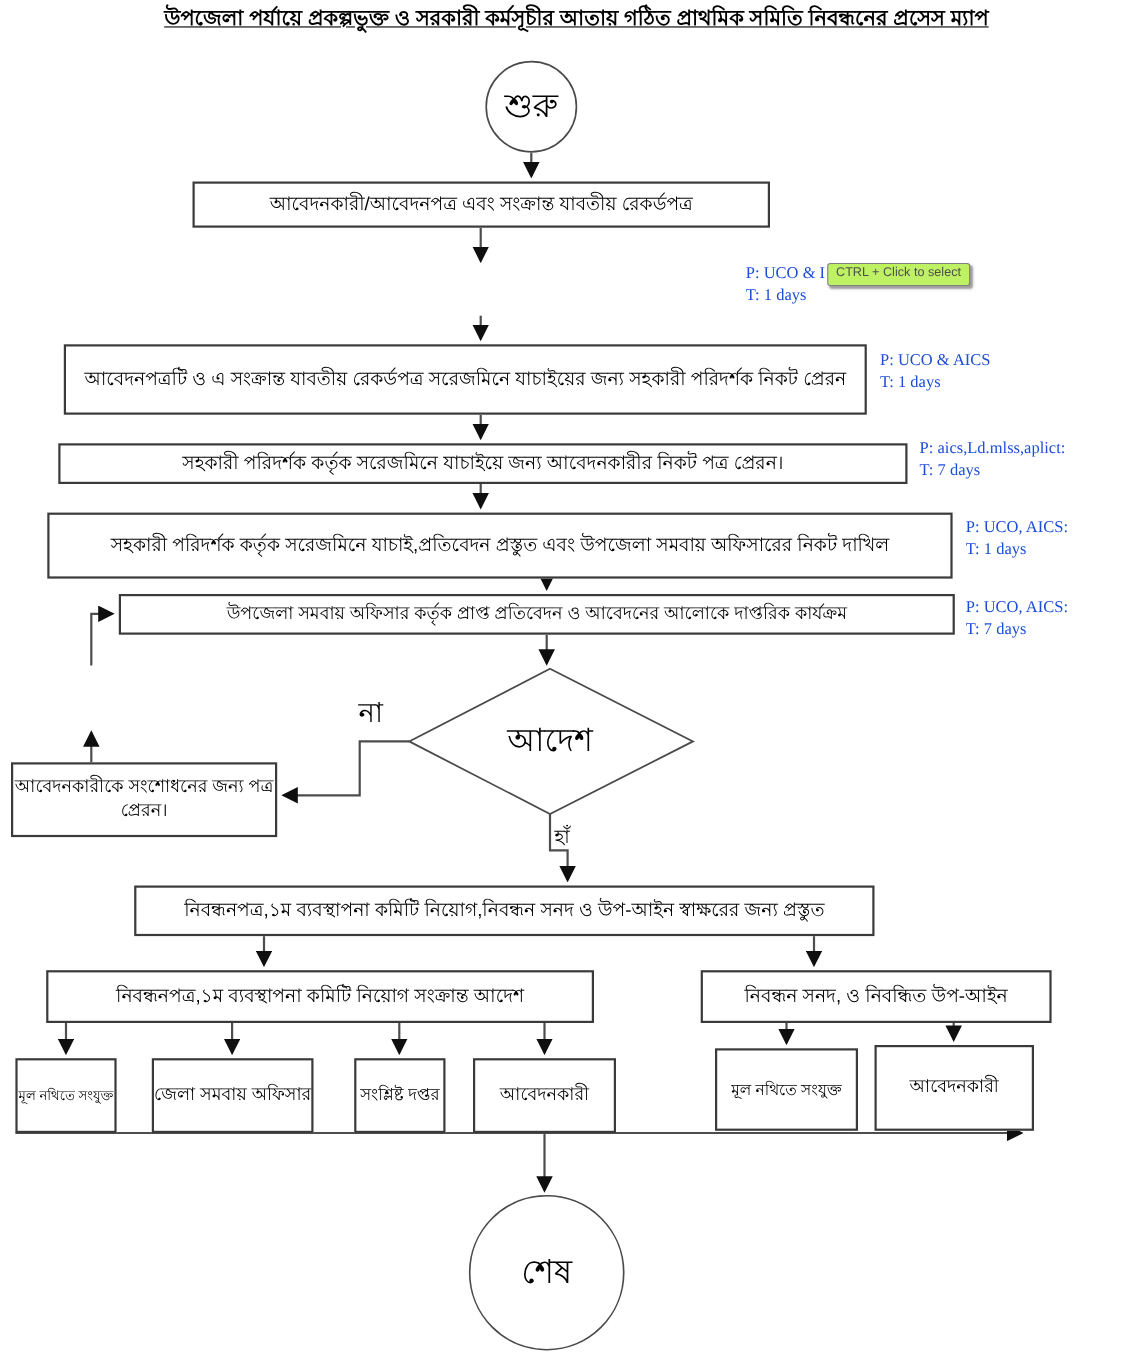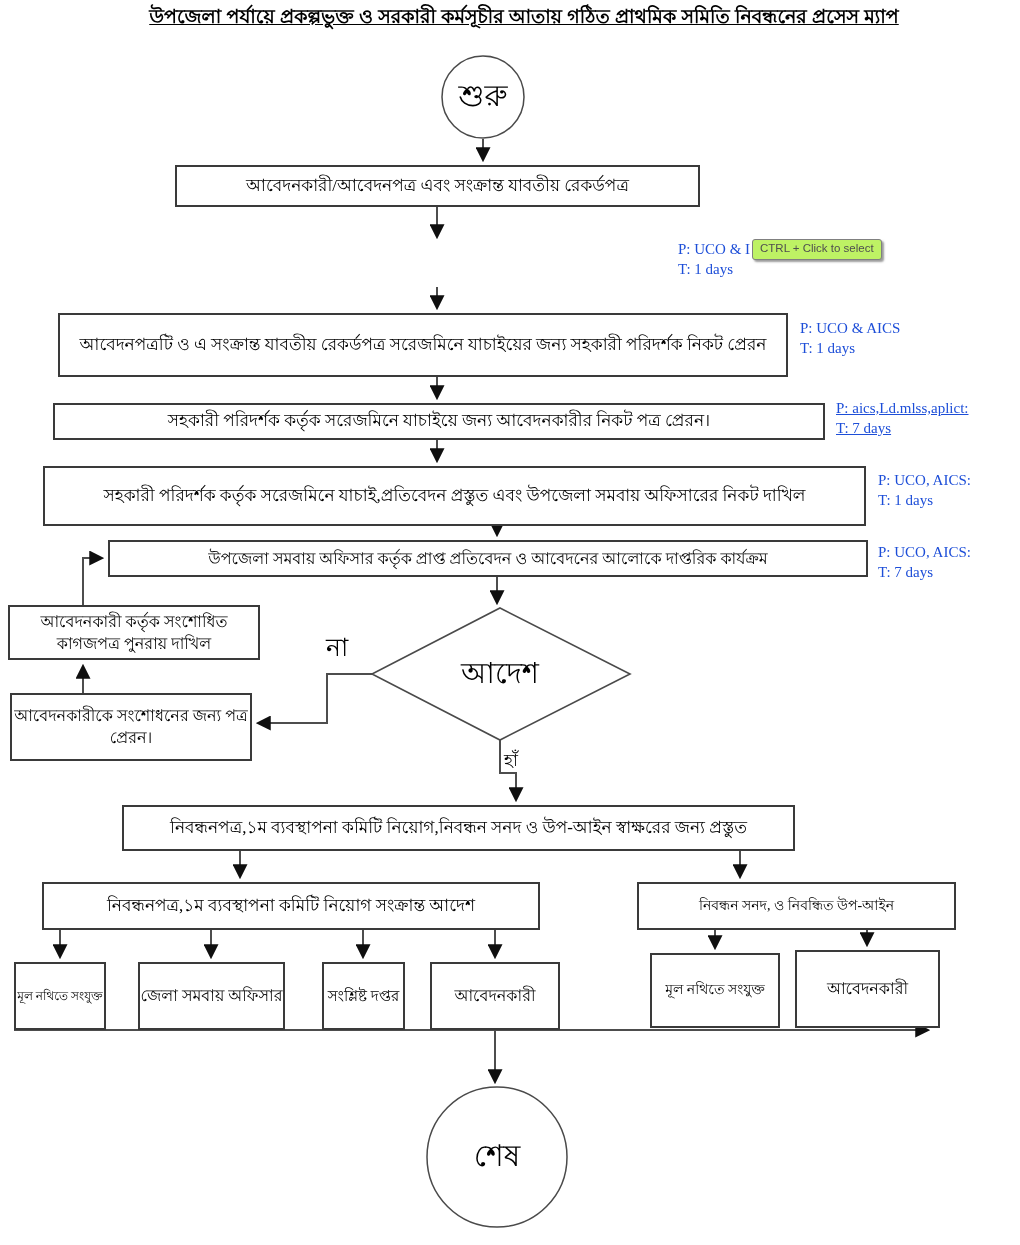--- a/index.html
+++ b/index.html
@@ -2,21 +2,21 @@
 <html><head>
 <meta charset="utf-8">
 <style>
   html,body{margin:0;padding:0;background:#fff;}
   #stage{position:relative;width:1020px;height:1245px;background:#ffffff;overflow:hidden;
          font-family:"Liberation Sans",sans-serif;}
   #wires{position:absolute;left:0;top:0;z-index:1;}
   .box{position:absolute;z-index:2;border:2px solid #3a3a3a;background:#ffffff;
        display:flex;align-items:center;justify-content:center;text-align:center;
        color:#000;box-sizing:border-box;padding:2px 0;line-height:1.35;
-       font-family:Liberation Serif, serif;}
+       font-family:Liberation Sans, sans-serif;}
   .shape-label{position:absolute;z-index:3;display:flex;align-items:center;justify-content:center;
        text-align:center;color:#000;font-family:"Liberation Sans",sans-serif;}
   .ann{position:absolute;z-index:2;font-family:"Liberation Serif",serif;font-size:15px;
        color:#1d4ed8;line-height:1.35;white-space:nowrap;}
   .edge-label{position:absolute;z-index:3;color:#000;font-family:"Liberation Sans",sans-serif;}
   #title{position:absolute;left:0;top:2px;width:100%;text-align:center;z-index:2;
        font-size:19px;font-weight:bold;color:#000;text-decoration:underline;
        font-family:"Liberation Sans",sans-serif;margin-left:14px;}
   #tooltip{position:absolute;z-index:6;left:752px;top:239px;height:15px;
        background:#bef264;border:1px solid #808080;border-radius:3px;
@@ -70,46 +70,45 @@
   <div class="shape-label" style="left:443px;top:67px;width:80px;height:60px;font-size:30px;">শুরু</div>
   <div class="shape-label" style="left:437px;top:1127px;width:120px;height:60px;font-size:30px;">শেষ</div>
   <div class="shape-label" style="left:430px;top:644px;width:140px;height:60px;font-size:29px;">আদেশ</div>
 
   <div class="box" style="left:175px;top:165px;width:525px;height:42px;font-size:17px;">আবেদনকারী/আবেদনপত্র এবং সংক্রান্ত যাবতীয় রেকর্ডপত্র</div>
   <div class="box" style="left:58px;top:313px;width:730px;height:64px;font-size:17px;">আবেদনপত্রটি ও এ সংক্রান্ত যাবতীয় রেকর্ডপত্র সরেজমিনে যাচাইয়ের জন্য সহকারী পরিদর্শক নিকট প্রেরন</div>
   <div class="box" style="left:53px;top:403px;width:772px;height:37px;font-size:17px;">সহকারী পরিদর্শক কর্তৃক সরেজমিনে যাচাইয়ে জন্য আবেদনকারীর নিকট পত্র প্রেরন।</div>
   <div class="box" style="left:43px;top:466px;width:823px;height:60px;font-size:17px;">সহকারী পরিদর্শক কর্তৃক সরেজমিনে যাচাই,প্রতিবেদন প্রস্তুত এবং উপজেলা সমবায় অফিসারের নিকট দাখিল</div>
   <div class="box" style="left:108px;top:540px;width:760px;height:37px;font-size:16px;">উপজেলা সমবায় অফিসার কর্তৃক প্রাপ্ত প্রতিবেদন ও আবেদনের আলোকে দাপ্তরিক কার্যক্রম</div>
 
-  <div class="box" style="left:8px;top:605px;width:252px;height:55px;font-size:16px;">আবেদনকারী কর্তৃক সংশোধিত কাগজপত্র পুনরায় দাখিল</div>
   <div class="box" style="left:10px;top:693px;width:242px;height:68px;font-size:16px;">আবেদনকারীকে সংশোধনের জন্য পত্র প্রেরন।</div>
 
   <div class="edge-label" style="left:326px;top:628px;font-size:25px;">না</div>
   <div class="edge-label" style="left:504px;top:747px;font-size:17px;">হাঁ</div>
 
   <div class="box" style="left:122px;top:805px;width:673px;height:46px;font-size:17px;">নিবন্ধনপত্র,১ম ব্যবস্থাপনা কমিটি নিয়োগ,নিবন্ধন সনদ ও উপ-আইন স্বাক্ষরের জন্য প্রস্তুত</div>
   <div class="box" style="left:42px;top:882px;width:498px;height:48px;font-size:17px;">নিবন্ধনপত্র,১ম ব্যবস্থাপনা কমিটি নিয়োগ সংক্রান্ত আদেশ</div>
-  <div class="box" style="left:637px;top:882px;width:319px;height:48px;font-size:14px;">নিবন্ধন সনদ,  ও নিবন্ধিত উপ-আইন</div>
+  <div class="box" style="left:637px;top:882px;width:319px;height:48px;font-size:17px;">নিবন্ধন সনদ,  ও নিবন্ধিত উপ-আইন</div>
 
   <div class="box" style="left:14px;top:962px;width:92px;height:68px;font-size:12px;">মূল নথিতে সংযুক্ত</div>
   <div class="box" style="left:138px;top:962px;width:147px;height:68px;font-size:16px;">জেলা সমবায় অফিসার</div>
   <div class="box" style="left:322px;top:962px;width:83px;height:68px;font-size:15px;">সংশ্লিষ্ট দপ্তর</div>
   <div class="box" style="left:430px;top:962px;width:130px;height:68px;font-size:16px;">আবেদনকারী</div>
   <div class="box" style="left:650px;top:953px;width:130px;height:75px;font-size:14px;">মূল নথিতে সংযুক্ত</div>
   <div class="box" style="left:795px;top:950px;width:145px;height:78px;font-size:16px;">আবেদনকারী</div>
 
   <div class="ann" style="left:678px;top:239px;">
     <div>P: UCO &amp; I</div>
     <div>T: 1 days</div>
   </div>
   <div class="ann" style="left:800px;top:318px;">
     <div>P: UCO &amp; AICS</div>
     <div>T: 1 days</div>
   </div>
-  <div class="ann" style="left:836px;top:398px;text-decoration:underline;">
+  <div class="ann" style="left:836px;top:398px;">
     <div>P: aics,Ld.mlss,aplict:</div>
     <div>T: 7 days</div>
   </div>
   <div class="ann" style="left:878px;top:470px;">
     <div>P: UCO, AICS:</div>
     <div>T: 1 days</div>
   </div>
   <div class="ann" style="left:878px;top:542px;">
     <div>P: UCO, AICS:</div>
     <div>T: 7 days</div>

